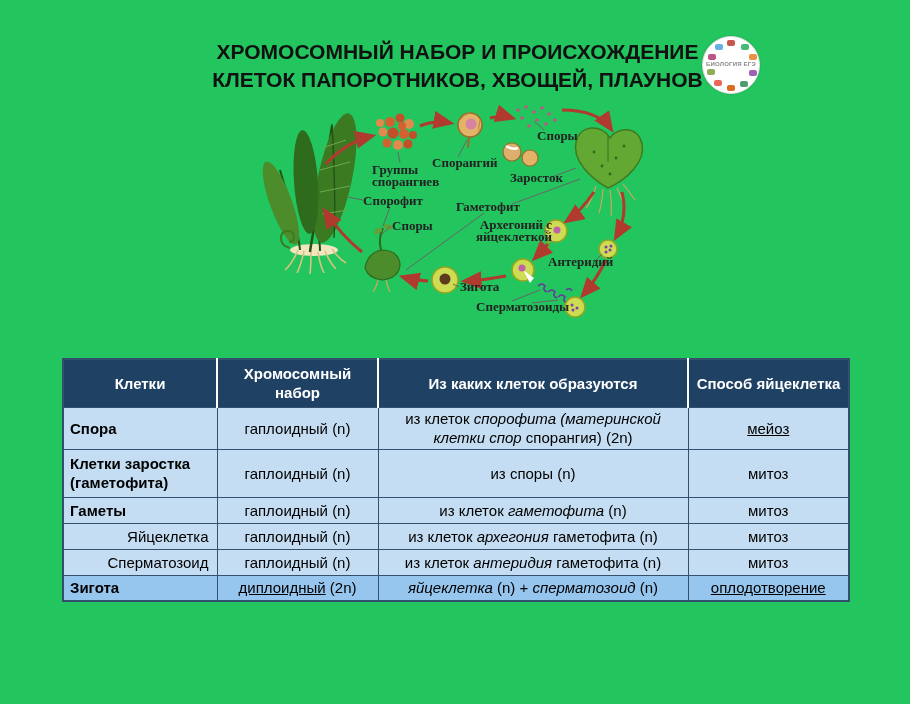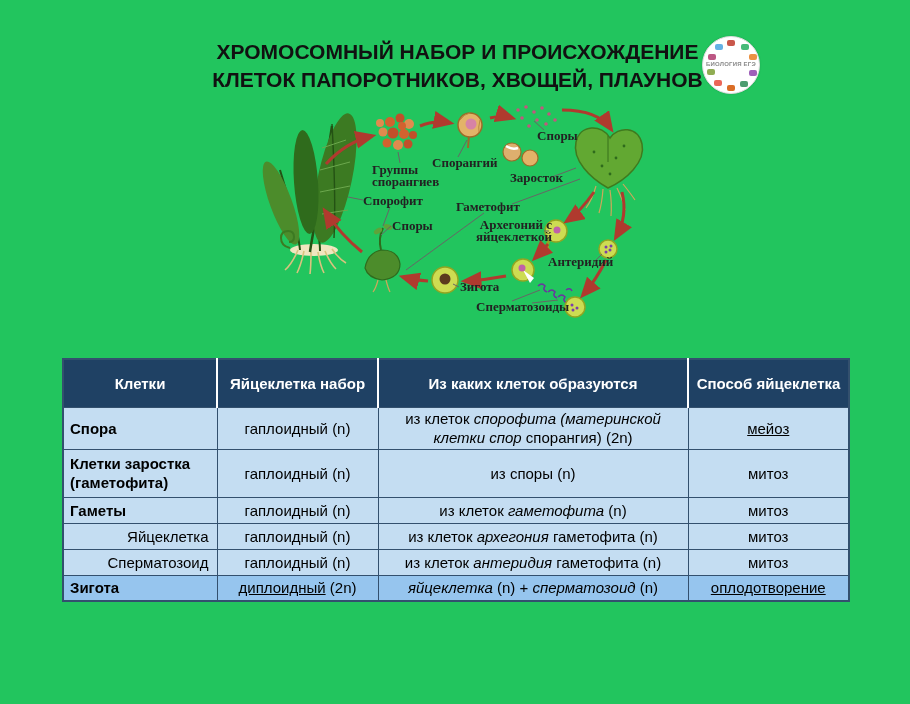--- a/index.html
+++ b/index.html
@@ -258,21 +258,21 @@
   <table class="cycle-table">
     <colgroup>
       <col style="width:154px">
         <col style="width:161px">
         <col style="width:310px">
         <col style="width:161px">
     </colgroup>
     <thead>
       <tr>
         <th>Клетки</th>
-        <th>Яйцеклетка набор</th>
+        <th>Хромосомный набор</th>
         <th>Из каких клеток образуются</th>
         <th>Способ яйцеклетка</th>
       </tr>
     </thead>
     <tbody id="table-body">
         <tr class="light" style="height: 42px;">
           <td class="c0"><span class=" seg-b">Спора</span></td>
           <td class="c1"><span class="">гаплоидный (n)</span></td>
           <td class="c2"><span class="">из клеток </span><span class=" seg-i">спорофита (материнской клетки спор</span><span class=""> спорангия) (2n)</span></td>
           <td class="c3"><span class=" seg-u">мейоз</span></td>

